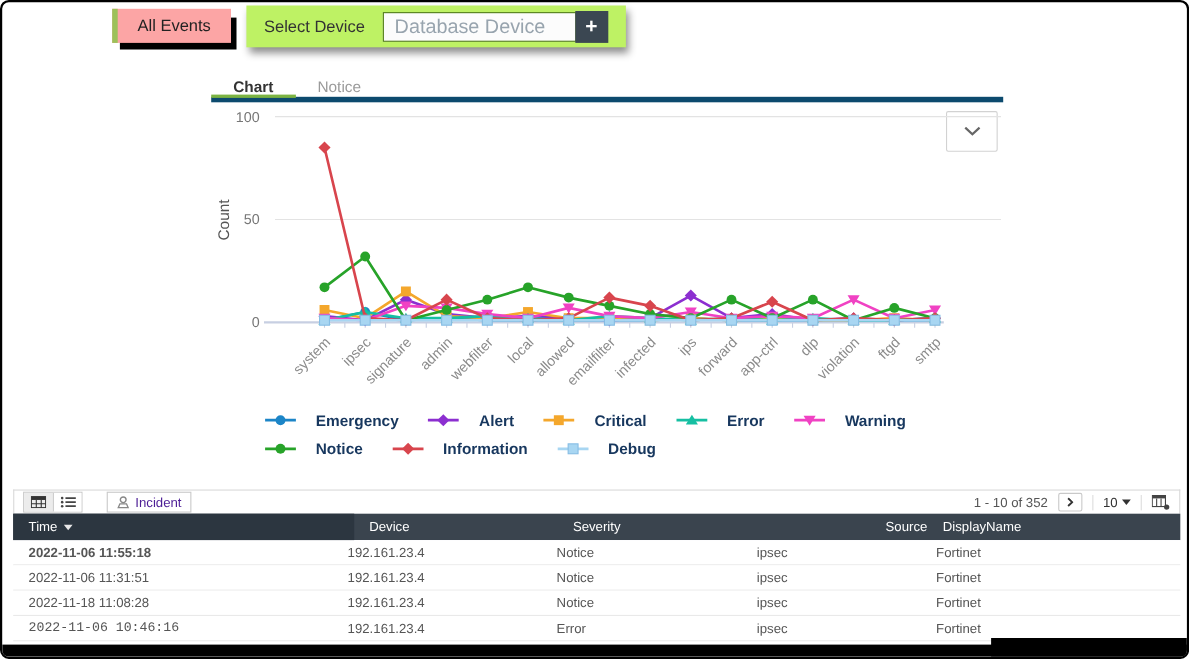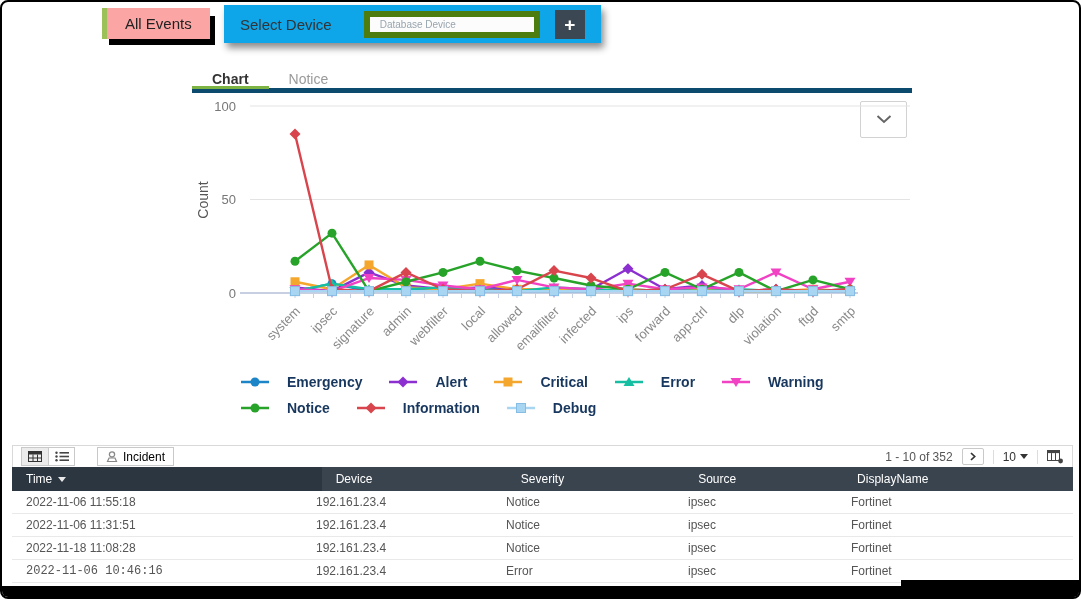--- a/index.html
+++ b/index.html
@@ -10,26 +10,26 @@
     font-family:"Liberation Sans",sans-serif;
   }
   
   .tab-all-events{
     position:absolute;left:100px;top:6px;height:31px;display:flex;align-items:center;
     padding:0 18px;background:#fca5a5;border-left:5px solid #9cc159;color:#222;
     font-size:15px;box-shadow:6px 7px 0 -1px #000;z-index:3;cursor:pointer;
   }
   .device-panel{
     position:absolute;left:222px;top:3px;height:38px;display:flex;align-items:center;
-    padding-left:16px;background:#0ea5e9;box-shadow:3px 5px 7px rgba(0,0,0,.45);z-index:2;gap:16px;
+    padding-left:16px;background:#bef264;box-shadow:3px 5px 7px rgba(0,0,0,.45);z-index:2;
   }
   .device-label{font-size:15px;color:#333;margin-right:16px;white-space:nowrap;}
   .device-input{
-    width:176px;height:27px;border:6px solid #4d7c0f;background:#fcfcfc;
-    padding:0 10px;font-size:10px;color:#333;outline:none;font-family:"Liberation Sans",sans-serif;
+    width:176px;height:27px;border:1px solid #4d7c0f;background:#fcfcfc;
+    padding:0 10px;font-size:18px;color:#333;outline:none;font-family:"Liberation Sans",sans-serif;
   }
   .device-input::placeholder{color:#98a4ae;}
   .add-btn{
     width:30px;height:29px;border:none;background:#3b4752;color:#fff;font-size:19px;
     font-weight:bold;line-height:27px;cursor:pointer;margin-left:-1px;margin-right:16px;
     font-family:"Liberation Sans",sans-serif;
   }
   
   .chart-tabs{
     position:absolute;left:190px;top:62px;width:720px;height:29px;display:flex;
@@ -58,21 +58,21 @@
   }
   .btn-group{display:flex;border:1px solid #c9c9c9;height:19px;}
   .icon-btn{
     width:26px;height:17px;display:flex;align-items:center;justify-content:center;
     background:#fff;border:none;cursor:pointer;padding:0;
   }
   .icon-btn.active{background:#ececec;}
   .btn-group .icon-btn + .icon-btn{border-left:1px solid #c9c9c9;}
   .incident-btn{
     margin-left:22px;height:19px;border:1px solid #c9c9c9;background:#fff;display:flex;
-    align-items:center;gap:5px;padding:0 8px;font-size:12px;color:#000000;cursor:pointer;
+    align-items:center;gap:5px;padding:0 8px;font-size:12px;color:#4c1d95;cursor:pointer;
     font-family:"Liberation Sans",sans-serif;
   }
   .pager{margin-left:auto;display:flex;align-items:center;gap:9px;font-size:12px;color:#555;}
   .next-btn{
     width:22px;height:17px;border:1px solid #c9c9c9;border-radius:2px;background:#fff;
     display:flex;align-items:center;justify-content:center;cursor:pointer;
   }
   .vsep{width:1px;height:14px;background:#ddd;}
   .page-size{display:flex;align-items:center;gap:4px;cursor:pointer;color:#333;}
   .caret-down{width:0;height:0;border-left:4px solid transparent;border-right:4px solid transparent;border-top:5px solid #333;}
@@ -423,30 +423,30 @@
         <div class="th sorted" style="width: 318px;">
           <span>Time</span>
           <span class="sort-caret"></span>
         </div>
         <div class="th" style="width: 190px;">
           <span>Device</span>
         </div>
         <div class="th" style="width: 182px;">
           <span>Severity</span>
         </div>
-        <div class="th" style="width: 163px;">
+        <div class="th" style="width: 163px; justify-content: flex-end;">
           <span>Source</span>
         </div>
         <div class="th" style="width: 236px;">
           <span>DisplayName</span>
         </div>
       </div>
     <div id="tbody">
         <div class="tr">
-          <div class="td" style="width: 290px;">2022-11-06 11:55:18</div>
+          <div class="td" style="width: 290px; font-weight: bold;">2022-11-06 11:55:18</div>
           <div class="td" style="width: 190px;">192.161.23.4</div>
           <div class="td" style="width: 182px;">Notice</div>
           <div class="td" style="width: 163px;">ipsec</div>
           <div class="td" style="width: 236px;">Fortinet</div>
         </div>
         <div class="tr">
           <div class="td" style="width: 290px;">2022-11-06 11:31:51</div>
           <div class="td" style="width: 190px;">192.161.23.4</div>
           <div class="td" style="width: 182px;">Notice</div>
           <div class="td" style="width: 163px;">ipsec</div>

